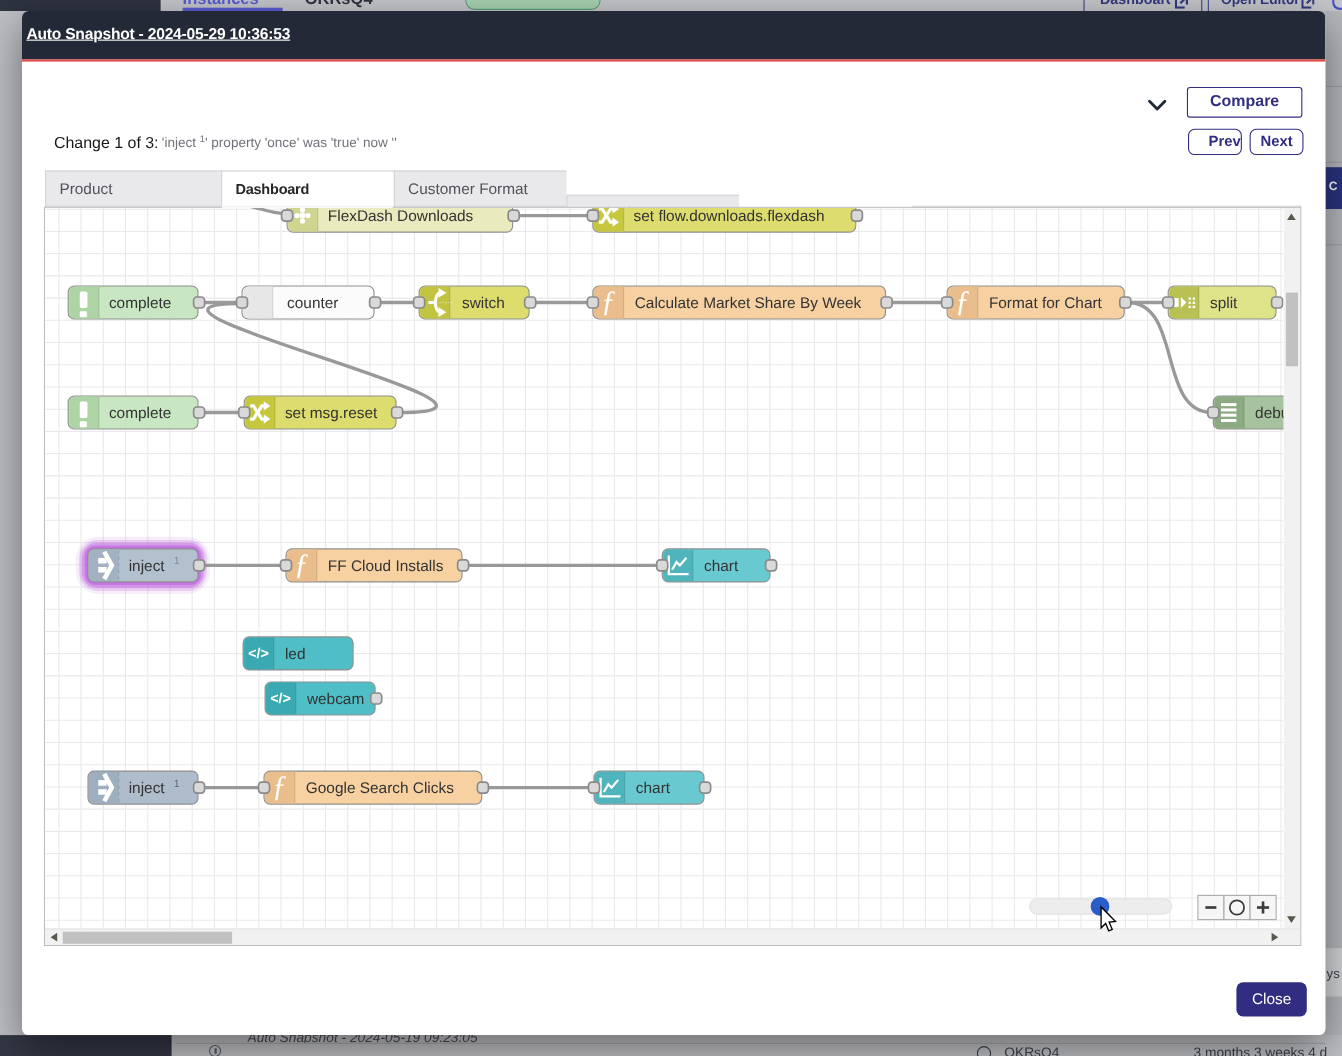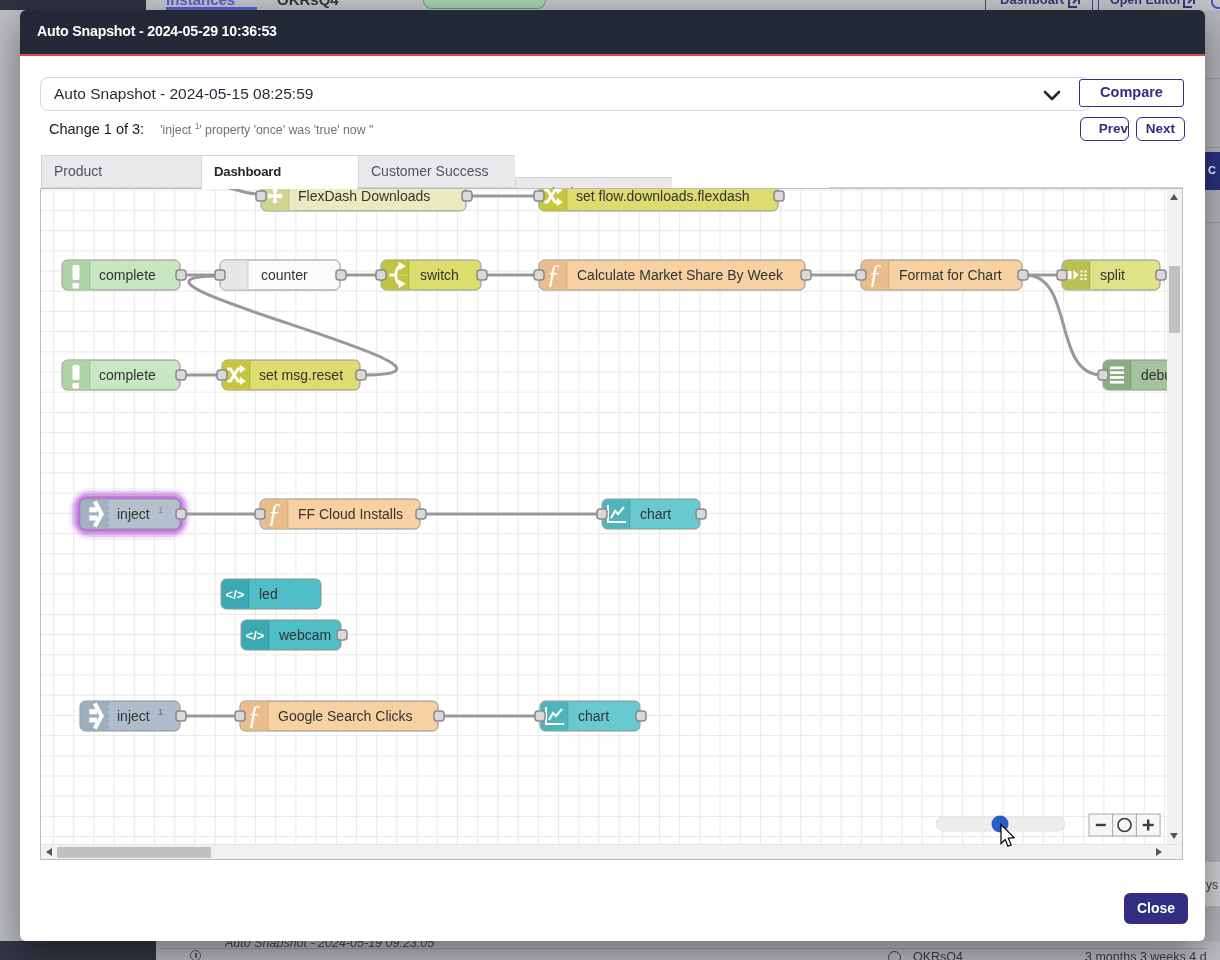--- a/index.html
+++ b/index.html
@@ -11,51 +11,51 @@
   #topbar { position:absolute; left:0; top:0; width:1220px; height:10px; background:#c6c7cb; }
   #sidebar-top { position:absolute; left:0; top:0; width:146px; height:10px; background:#2e3340; }
   #sidebar { position:absolute; left:0; top:10px; width:22px; height:950px; background:#3f4450; }
   #botstrip { position:absolute; left:0; top:941px; width:1220px; height:19px; background:#c0c1c5; }
   #rightstrip { position:absolute; left:1205px; top:10px; width:15px; height:931px; background:#b6b8bd; }
   
   #modal { position:absolute; left:20px; top:10px; width:1185px; height:931px;
     background:#fff; border-radius:6px; overflow:hidden;
     box-shadow:0 12px 40px rgba(0,0,0,0.45); }
   #mhead { position:absolute; left:0; top:0; width:1185px; height:44px; background:#232937; }
-  #mhead .title { position:absolute; left:17px; top:13px; color:#fff; font-size:14.2px; letter-spacing:-0.2px; font-weight:bold; }
+  #mhead .title { position:absolute; left:4px; top:13px; color:#fff; font-size:14.2px; letter-spacing:-0.2px; font-weight:bold;text-decoration:underline; }
   #redbar { position:absolute; left:0; top:44px; width:1185px; height:2px; background:#e04a48; }
   #select { position:absolute; left:20px; top:67px; width:1051px; height:34px;
     border:1px solid #d4d6da; border-radius:8px; background:#fff;
     font-size:15.5px; color:#1f2937; line-height:32px; padding-left:13px; }
   .btn-o { position:absolute; background:#fff; border:1.6px solid #312e81; border-radius:3px;
     color:#312e81; font-weight:bold; text-align:center; }
   #compare { left:1059px; top:69px; width:105px; height:28px; font-size:14.5px; line-height:25px; }
   #prev { left:1060px; top:107px; width:49px; height:24px; font-size:13.5px; line-height:21px; border-radius:6px;text-align:right;}
   #next { left:1116px; top:107px; width:49px; height:24px; font-size:13.5px; line-height:21px; border-radius:6px;}
   #changerow { position:absolute; left:29px; top:111px; font-size:14.5px; color:#18181b; }
-  #changerow .q { font-size:12.3px; color:#71717a; margin-left:16px; } #changerow sup { font-size:8.5px; }
+  #changerow .q { font-size:12.3px; color:#71717a; margin-left:3px; } #changerow sup { font-size:8.5px; }
   
   .tab { position:absolute; top:145px; height:33px; background:#e9e9eb;
     border:1px solid #d4d4d8; border-right:none; font-size:14px; color:#52525b;
     line-height:31px; padding-left:12px; }
   .tab.active { background:#fff; color:#27272a; font-weight:bold; font-size:13.2px; letter-spacing:-0.2px; border-bottom:1px solid #fff; }
   #tab-last-border { position:absolute; left:809px; top:177px; width:354px; height:1px; background:#d4d4d8; }
   
   #canvas { position:absolute; left:20px; top:178px; width:1143px; height:672px;
     border:1px solid #bcbcc0; background:#fff; }
   #grid { position:absolute; left:0; top:0; width:1126px; height:655px; background:#fff; }
   #flowsvg { position:absolute; left:0; top:0; }
   
   #vbar { position:absolute; left:1126px; top:0; width:15px; height:655px; background:#f1f1f1; }
   #vthumb { position:absolute; left:2px; top:77px; width:11px; height:67px; background:#c1c1c1; }
   #hbar { position:absolute; left:0; top:655px; width:1141px; height:15px; background:#f1f1f1; border-top:1px solid #e4e4e4;}
   #hthumb { position:absolute; left:16px; top:2px; width:154px; height:11px; background:#c1c1c1; }
   .arr { position:absolute; width:0; height:0; }
   #close { position:absolute; left:1104px; top:883px; width:64px; height:31px;
-    background:#312e81; border-radius:6px; color:#fff; font-size:14px; font-weight:bold;
+    background:#312e81; border-radius:6px; color:#fff; font-size:14px; font-weight:normal;
     text-align:center; line-height:31px; }
   .dimtext { position:absolute; color:#3d4148; font-size:12.5px; }
 </style>
 </head>
 <body>
 <div id="page">
   <div id="topbar"></div>
   <div id="sidebar-top"></div>
   <div class="abs" style="left:166px;top:-9px;width:90px;height:17px;color:#5a5fd6;font-weight:bold;font-size:15px;overflow:hidden;">
       <span style="position:absolute;bottom:0;">Instances</span>
@@ -104,31 +104,30 @@
     <div class="abs" style="left:0;top:212px;width:15px;height:1px;background:#9fa1a6;"></div>
     <div class="abs" style="left:0;top:852px;width:15px;height:44px;background:#d4d5d8;color:#3d4148;font-size:12px;padding:16px 0 0 1px;">ys</div>
   </div>
 </div>
 
 <div id="modal">
   <div id="mhead">
       <div class="title">Auto Snapshot - 2024-05-29 10:36:53</div>
     </div>
   <div id="redbar"></div>
-  <div id="select">Auto Snapshot - 2024-05-15 08:25:59</div>
   <svg class="abs" style="left:1022px; top:76px;" width="20" height="20" viewBox="0 0 20 20">
     <polyline points="3,6 10,13 17,6" fill="none" stroke="#1f2937" stroke-width="2.6" stroke-linecap="round" stroke-linejoin="round"></polyline>
   </svg>
   <div id="compare" class="btn-o">Compare</div>
   <div id="changerow">Change 1 of 3:<span class="q">'inject <sup>1</sup>' property 'once' was 'true' now ''</span></div>
   <div id="prev" class="btn-o">Prev</div>
   <div id="next" class="btn-o">Next</div>
   <div class="tab" style="left:21px; width:176px;">Product</div>
   <div class="tab active" style="left:181px; width:157px;">Dashboard</div>
-  <div class="tab" style="left:338px; width:157px;">Customer Success</div>
+  <div class="tab" style="left:338px; width:157px;">Customer Format</div>
   <div class="tab" style="left:495px; width:157px;margin-top:22px;">Marketing</div>
   <div id="tab-last-border"></div>
   <div class="abs" style="left:182px; top:178px; width:155px; height:1px; background:#fff; z-index:5;"></div>
   <div id="canvas">
     <div id="grid"></div>
     <svg id="flowsvg" width="1126" height="655" viewBox="41 189 1126 655">
 <g stroke="#e9e9eb" stroke-width="1">
 <line x1="53.5" y1="189" x2="53.5" y2="844"></line>
 <line x1="73.7" y1="189" x2="73.7" y2="844"></line>
 <line x1="93.9" y1="189" x2="93.9" y2="844"></line>

